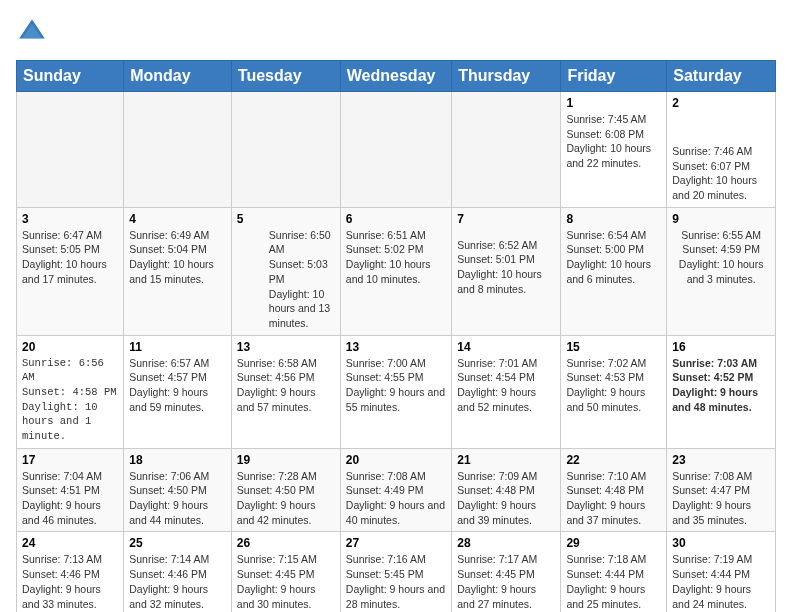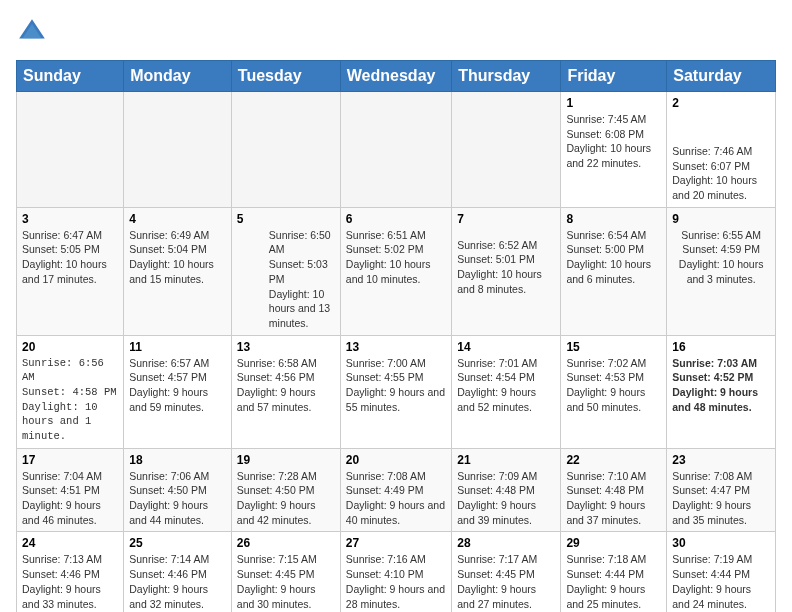--- a/index.html
+++ b/index.html
@@ -283,21 +283,21 @@
         </td>
         <td>
           <div class="day-number">26</div>
           <div class="day-info" style="white-space: pre-line;">Sunrise: 7:15 AM
 Sunset: 4:45 PM
 Daylight: 9 hours and 30 minutes.</div>
         </td>
         <td>
           <div class="day-number">27</div>
           <div class="day-info" style="white-space: pre-line;">Sunrise: 7:16 AM
-Sunset: 4:10 PM
+Sunset: 5:45 PM
 Daylight: 9 hours and 28 minutes.</div>
         </td>
         <td>
           <div class="day-number">28</div>
           <div class="day-info" style="white-space: pre-line;">Sunrise: 7:17 AM
 Sunset: 4:45 PM
 Daylight: 9 hours and 27 minutes.</div>
         </td>
         <td>
           <div class="day-number">29</div>

